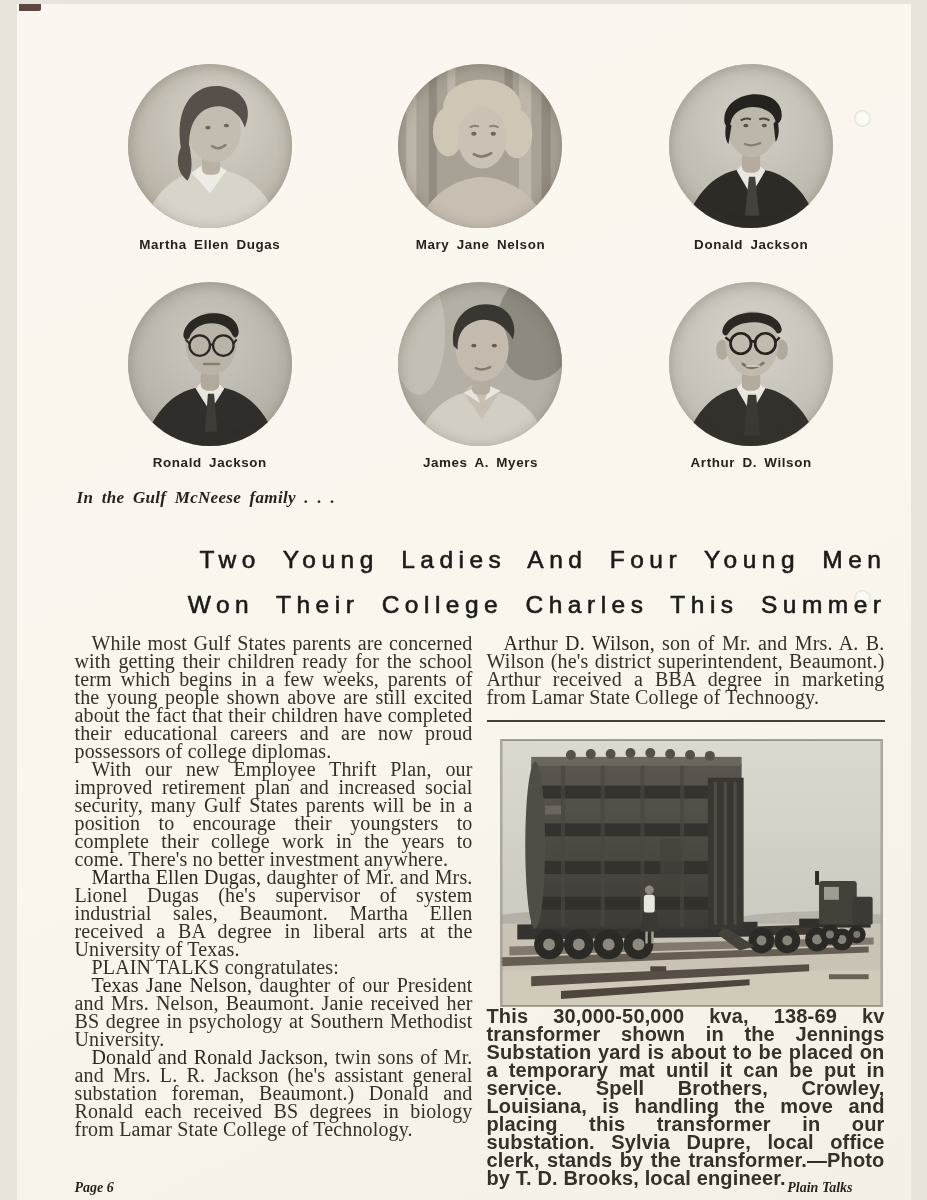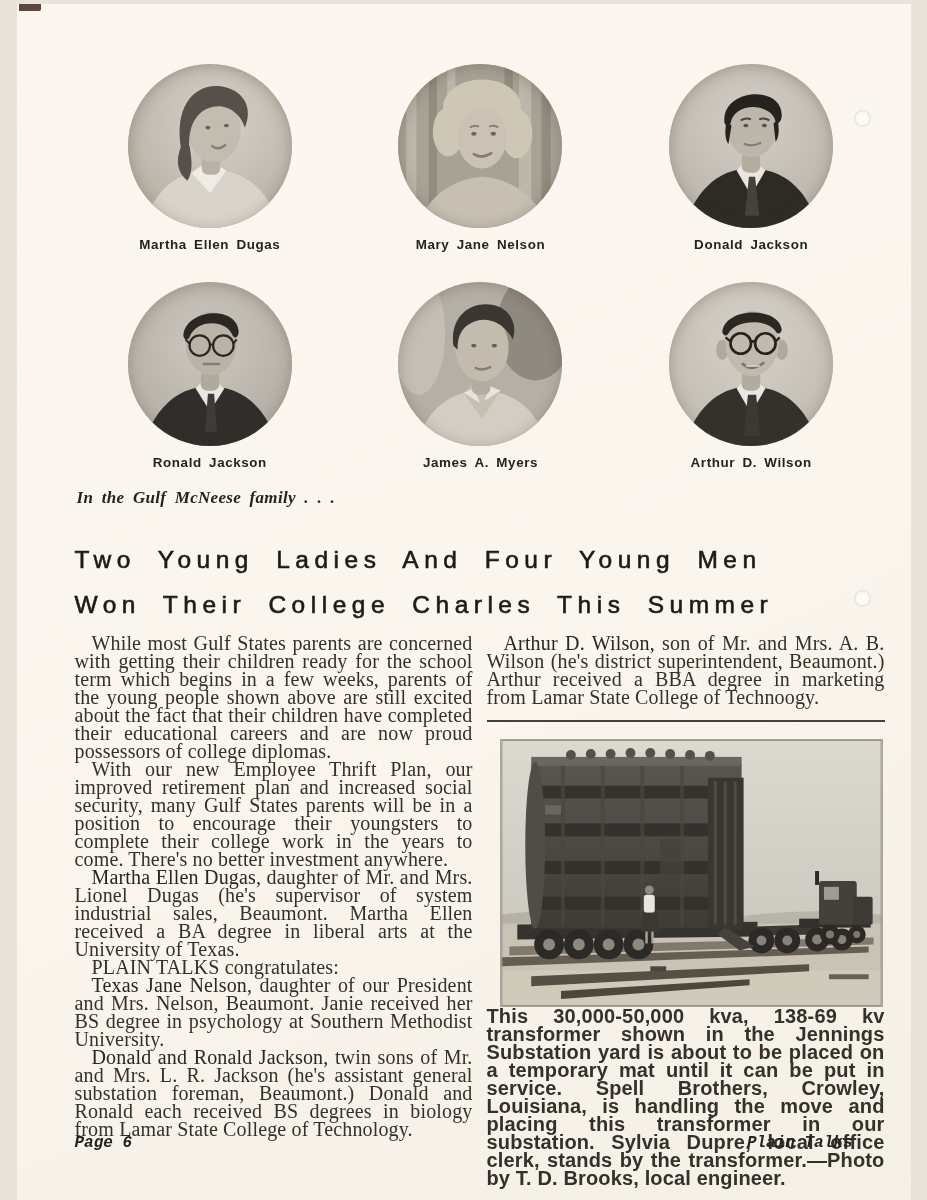--- a/index.html
+++ b/index.html
@@ -21,37 +21,37 @@
   
   .portrait-grid{position:absolute;left:58px;top:60px;width:812px;display:grid;grid-template-columns:repeat(3,1fr);row-gap:30px;}
   .portrait{margin:0;display:flex;flex-direction:column;align-items:center;}
   .photo-circle{position:relative;width:164px;height:164px;border-radius:50%;overflow:hidden;background:#bdb8ad;}
   .photo-circle::after{content:'';position:absolute;inset:0;border-radius:50%;box-shadow:inset 0 2px 14px rgba(70,58,44,.30);}
   .photo-circle svg{display:block;width:100%;height:100%;}
   .portrait figcaption{margin-top:9px;font-family:"Liberation Sans",sans-serif;font-weight:700;font-size:13.4px;letter-spacing:.6px;word-spacing:3px;color:#26231f;}
 
   
   .kicker{position:absolute;left:60px;top:484px;margin:0;font-style:italic;font-weight:700;font-size:17px;letter-spacing:.3px;word-spacing:4px;color:#26231f;}
-  .headline{position:absolute;left:58px;top:533px;width:812px;margin:0;text-align:left;font-family:"Liberation Sans",sans-serif;font-weight:400;-webkit-text-stroke:.6px #1d1b19;font-size:24.5px;letter-spacing:5.5px;word-spacing:10px;line-height:45px;color:#1d1b19;}
+  .headline{position:absolute;left:58px;top:533px;width:812px;margin:0;text-align:right;font-family:"Liberation Sans",sans-serif;font-weight:400;-webkit-text-stroke:.6px #1d1b19;font-size:24.5px;letter-spacing:5.5px;word-spacing:10px;line-height:45px;color:#1d1b19;}
 
   
   .col{position:absolute;top:630px;}
   .col-left{left:58px;width:398px;}
   .col-right{left:470px;width:398px;}
   .col p{margin:0;text-indent:17px;font-size:20px;line-height:18px;text-align:justify;color:#34302a;letter-spacing:.15px;}
   .col p .lead{font-weight:400;color:#2a2621;}
   .divider{border:none;border-top:2px solid #45413a;margin:14px 0 0 0;width:398px;}
 
   
   .photo-frame{margin:17px 0 0 13px;width:383px;height:268px;background:#d8d5cd;border:1px solid #a8a398;box-sizing:border-box;box-shadow:inset 0 0 18px rgba(70,60,48,.18);}
   .photo-frame svg{display:block;width:100%;height:100%;}
   .photo-caption{margin:10px 0 0 0;font-family:"Liberation Sans",sans-serif;font-weight:700;font-size:14.3px;line-height:20.6px;text-align:justify;color:#201e1b;letter-spacing:.1px;}
 
   
-  .footer-left,.footer-right{position:absolute;top:1130px;margin:0;font-style:italic;font-weight:700;font-size:16px;color:#26231f;font-family:Liberation Mono, monospace;}
+  .footer-left,.footer-right{position:absolute;top:1176px;margin:0;font-style:italic;font-weight:700;font-size:14px;color:#26231f;}
   .footer-left{left:58px;}
   .footer-right{right:58px;text-align:center;}
 </style>
 </head>
 <body>
 
 <div class="page">
 
   <div class="corner-mark"></div>
   <div class="punch punch-top"></div>

